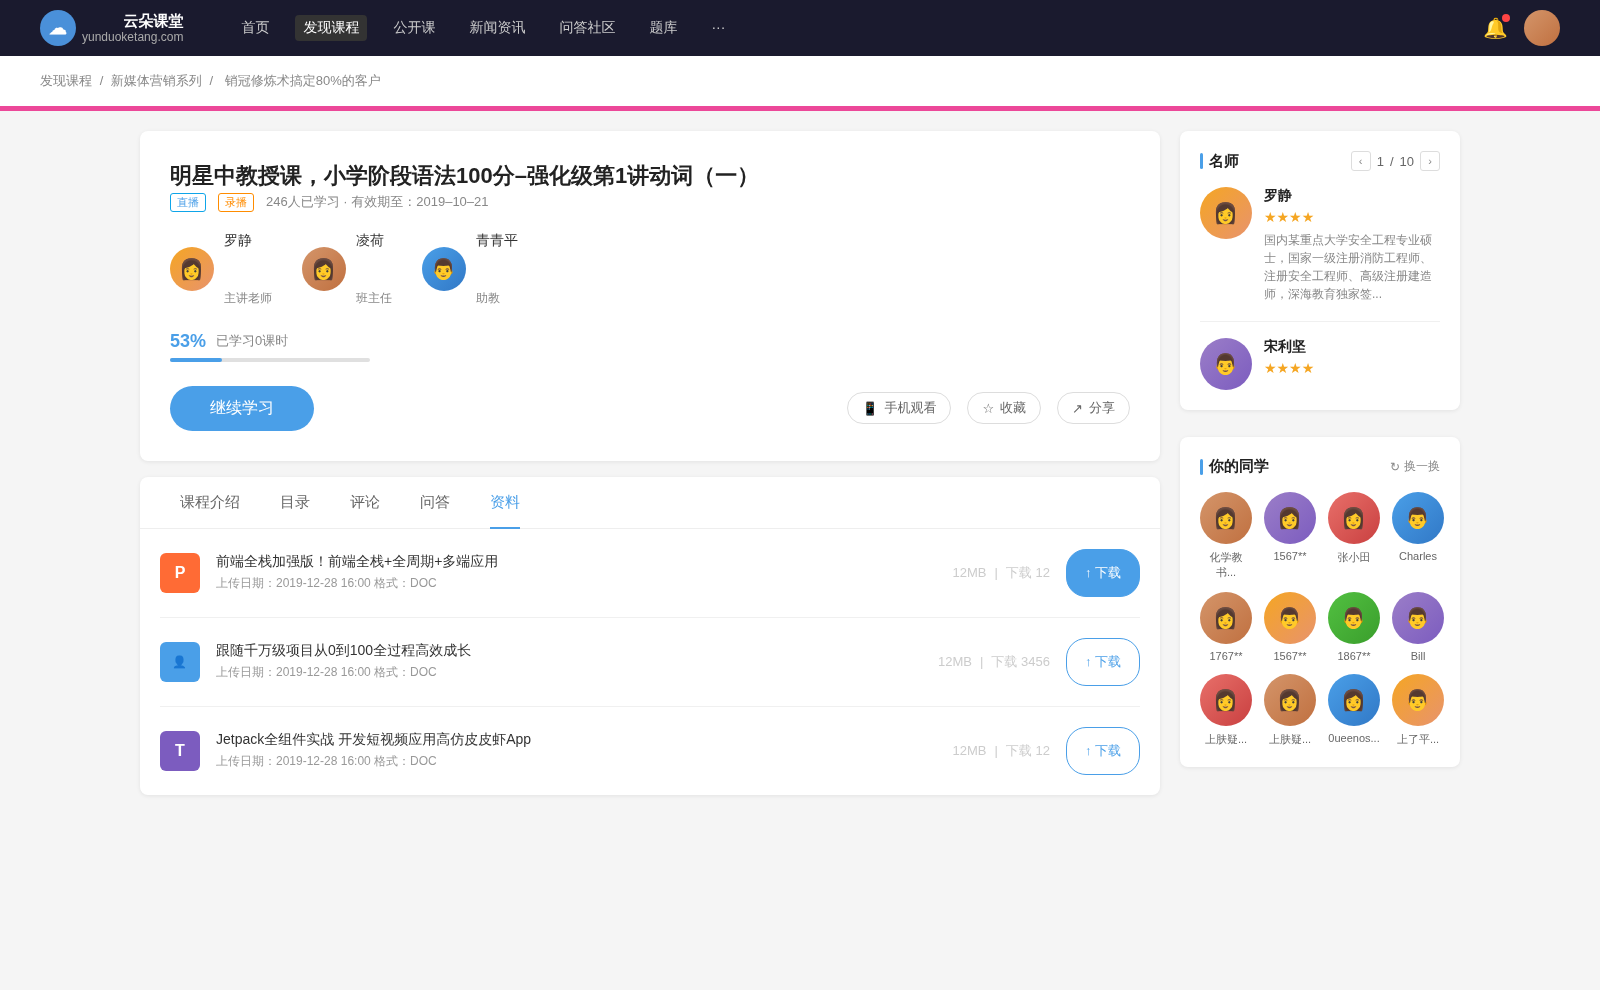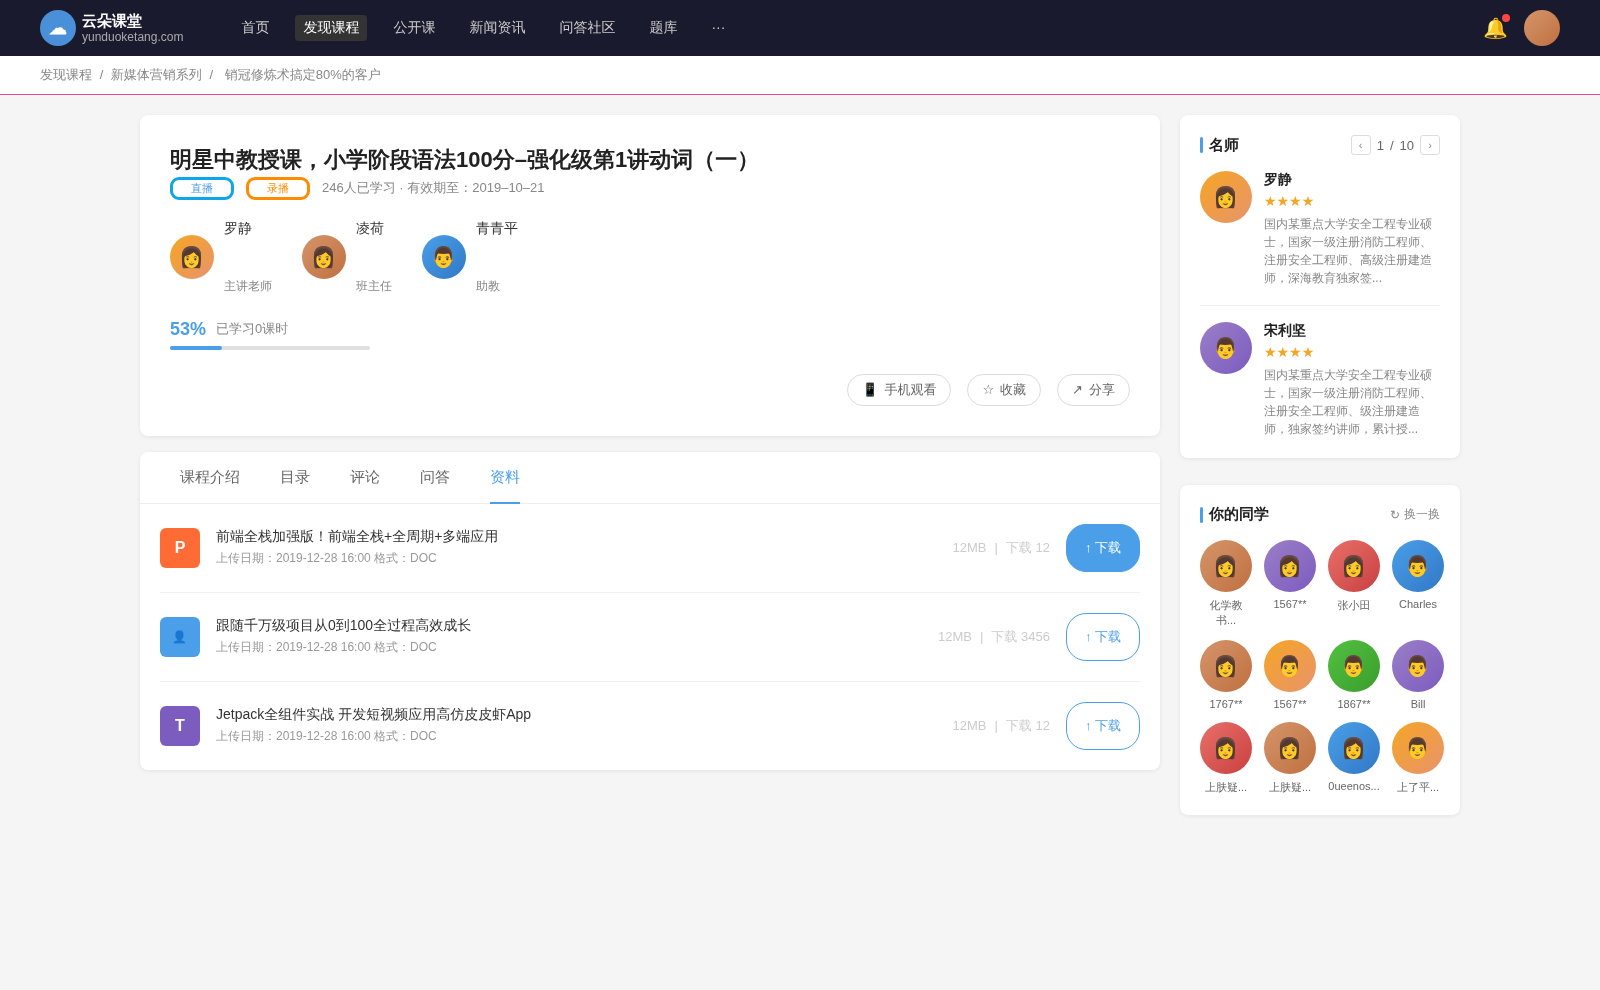--- a/index.html
+++ b/index.html
@@ -2,45 +2,45 @@
 <html><head>
   <meta charset="utf-8">
   <style>
     * { box-sizing: border-box; margin: 0; padding: 0; }
     body { font-family: -apple-system, BlinkMacSystemFont, "PingFang SC", "Microsoft YaHei", sans-serif; background: #f5f5f5; font-size: 14px; color: #333; }
 
     
     .header { background: #1a1a2e; height: 56px; display: flex; align-items: center; padding: 0 40px; gap: 30px; }
     .logo-area { display: flex; align-items: center; gap: 6px; margin-right: 20px; }
     .logo-icon { width: 36px; height: 36px; background: #4a90d9; border-radius: 50%; display: flex; align-items: center; justify-content: center; color: white; font-size: 18px; font-weight: bold; }
-    .logo-text { color: white; font-size: 13px; line-height: 1.2; }
+    .logo-text { color: white; font-size: 13px; line-height: 1.2; text-align: right; }
     .logo-text div:first-child { font-size: 15px; font-weight: bold; }
     .logo-text div:last-child { font-size: 12px; color: #aaa; }
     .nav-item { color: #ccc; font-size: 14px; cursor: pointer; padding: 4px 8px; border-radius: 4px; }
     .nav-item.active { color: white; background: #333; }
     .header-right { margin-left: auto; display: flex; align-items: center; gap: 16px; }
     .bell-icon { color: #ccc; font-size: 20px; position: relative; cursor: pointer; }
     .bell-dot { position: absolute; top: -2px; right: -2px; width: 8px; height: 8px; background: #ff4444; border-radius: 50%; }
     .avatar-header { width: 36px; height: 36px; border-radius: 50%; background: #c8a882; overflow: hidden; cursor: pointer; }
     .avatar-img { width: 100%; height: 100%; object-fit: cover; background: linear-gradient(135deg, #d4956a, #c07040); }
 
     
-    .breadcrumb { background: white; padding: 10px 40px; font-size: 13px; color: #888; border-bottom: 1px solid #ec4899; }
+    .breadcrumb { background: white; padding: 16px 40px; font-size: 13px; color: #888; border-bottom: 5px solid #ec4899; }
     .breadcrumb a { color: #888; text-decoration: none; }
     .breadcrumb span { color: #888; margin: 0 4px; }
 
     
     .main-container { max-width: 1400px; margin: 20px auto; padding: 0 40px; display: flex; gap: 20px; }
 
     
     .left-panel { flex: 1; }
     .course-card { background: white; border-radius: 8px; padding: 30px; margin-bottom: 16px; box-shadow: 0 1px 4px rgba(0,0,0,0.08); }
     .course-title { font-size: 22px; font-weight: bold; color: #222; margin-bottom: 1px; line-height: 1.4; }
     .course-meta { display: flex; align-items: center; gap: 12px; margin-bottom: 20px; }
-    .tag { border: 3px solid #0ea5e9; color: #4a9fe8; font-size: 11px; padding: 1px 18px; border-radius: 9px; }
+    .tag { border: 1px solid #0ea5e9; color: #4a9fe8; font-size: 11px; padding: 1px 6px; border-radius: 3px; }
     .tag.record { border-color: #ff8c00; color: #ff8c00; }
     .meta-text { font-size: 13px; color: #888; }
     .instructors { display: flex; gap: 30px; margin-bottom: 24px; }
     .instructor { display: flex; align-items: center; gap: 10px; }
     .instructor-avatar { width: 44px; height: 44px; border-radius: 50%; overflow: hidden; }
     .instructor-info { }
     .instructor-name { font-size: 14px; color: #333; font-weight: 500; }
     .instructor-role { font-size: 12px; color: #888; margin-top: 40px; }
 
     
@@ -202,20 +202,21 @@
         <div class="progress-row">
           <span class="progress-pct">53%</span>
           <span class="progress-label">已学习0课时</span>
         </div>
         <div class="progress-bar-bg">
           <div class="progress-bar-fill" style="width: 26%;"></div>
         </div>
       </div>
 
       <div class="action-row">
+        <button class="btn-continue">继续学习</button>
         <div class="action-btns">
           <button class="action-btn">
             <span>📱</span>
             <span>手机观看</span>
           </button>
           <button class="action-btn">
             <span>☆</span>
             <span>收藏</span>
           </button>
           <button class="action-btn">
@@ -310,21 +311,20 @@
 
       <div class="divider"></div>
 
       <div class="teacher-item">
         <div class="teacher-avatar av2">
           <div class="av-face">👨</div>
         </div>
         <div class="teacher-body">
           <div class="teacher-name">宋利坚</div>
           <div class="stars">★★★★</div>
-          <div class="teacher-desc">国内某重点大学安全工程专业硕士，国家一级注册消防工程师、注册安全工程师、级注册建造师，独家签约讲师，累计授...</div>
         </div>
       </div>
     </div>
 
     <div class="right-card">
       <div class="right-card-header">
         <div class="right-card-title">你的同学</div>
         <div class="refresh-btn">
           <span>↻</span>
           <span>换一换</span>

